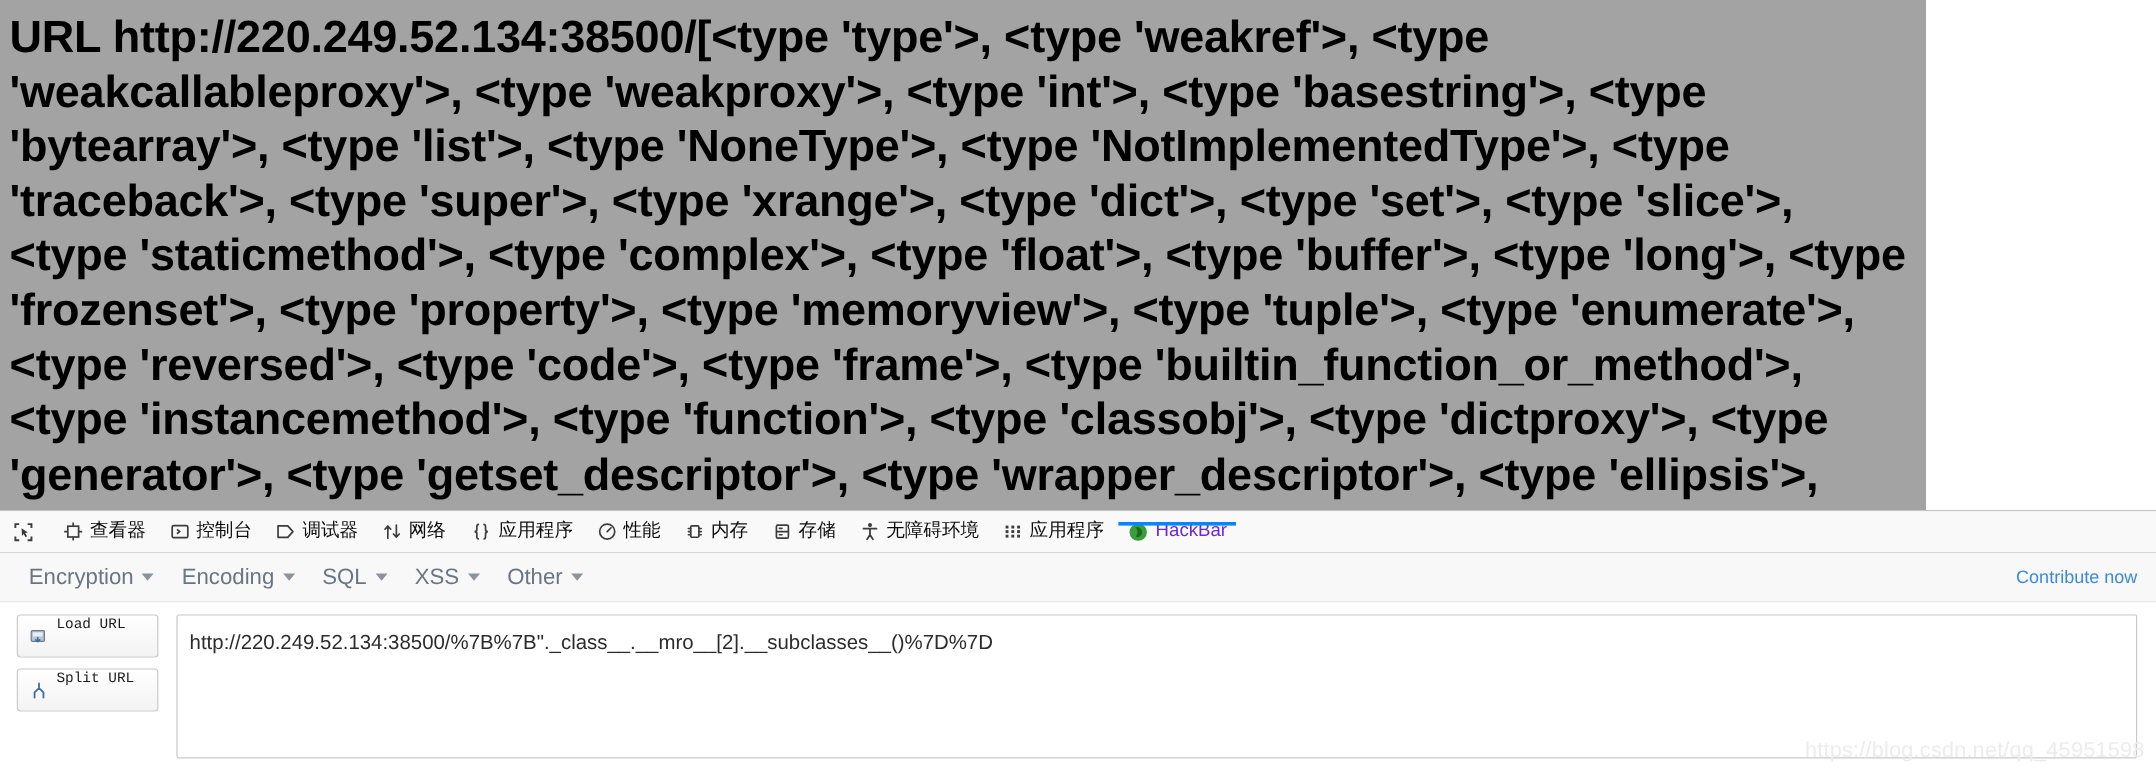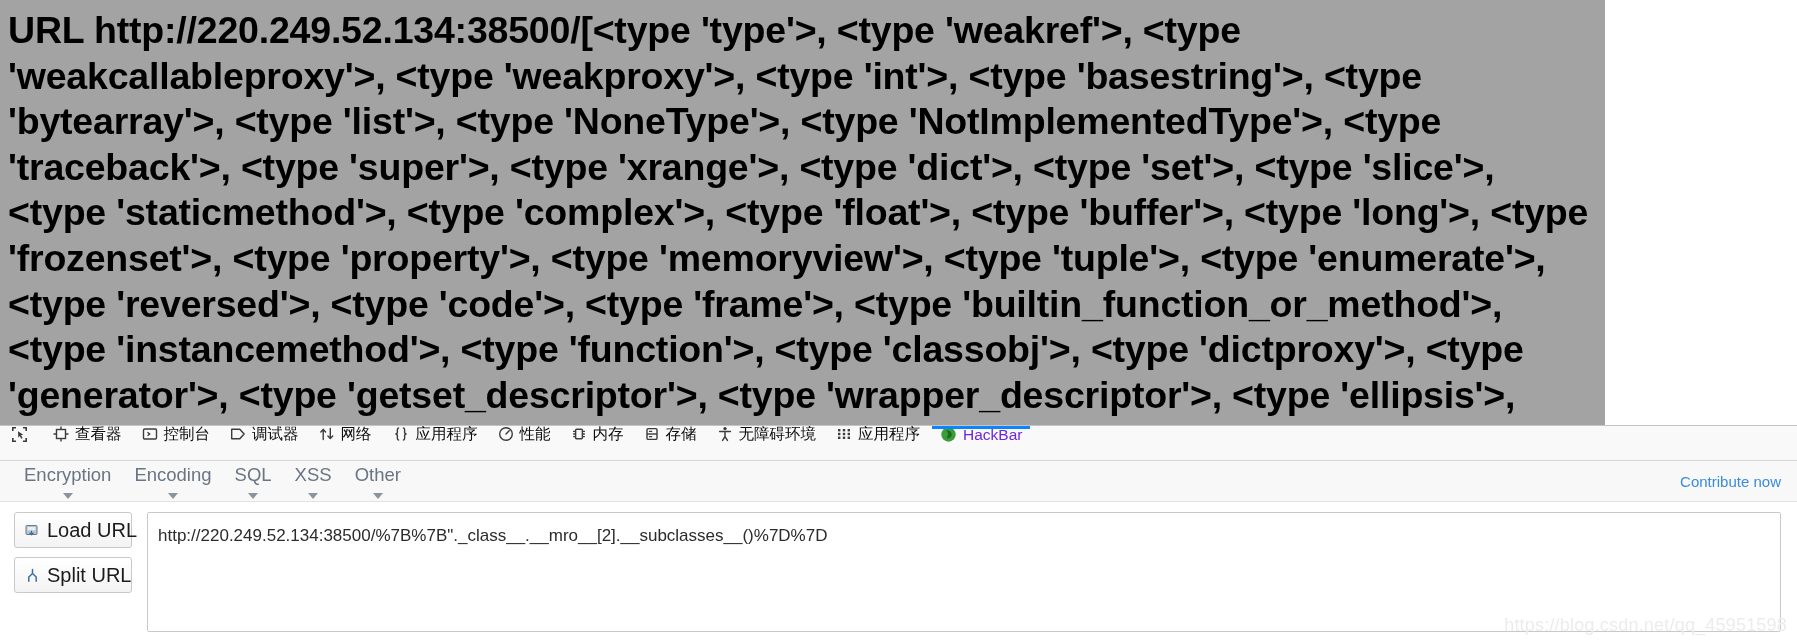--- a/index.html
+++ b/index.html
@@ -50,21 +50,21 @@
     height: 215px;
     background: #f9f9fa;
     border-top: 1px solid #c4c4c4;
     box-sizing: border-box;
     overflow: hidden;
   }
 
   
   #devtools-tabstrip {
     display: flex;
-    align-items: flex-start;
+    align-items: center;
     height: 35px;
     background: #f9f9fa;
     border-bottom: 1px solid #d7d7db;
     padding-left: 4px;
     box-sizing: border-box;
   }
   .dt-tool-btn {
     display: flex;
     align-items: center;
     justify-content: center;
@@ -116,21 +116,20 @@
   }
   .hb-menu {
     font-size: 18.5px;
     color: #6a7584;
     padding: 4px 13px 4px 10px;
     cursor: pointer;
     white-space: nowrap;
     display: flex;
     align-items: center;
     gap: 7px;
-    flex-direction: column;
   }
   .caret-down {
     width: 0; height: 0;
     border-left: 5px solid transparent;
     border-right: 5px solid transparent;
     border-top: 6px solid #8a949f;
     display: inline-block;
   }
   #contribute-link {
     margin-left: auto;
@@ -150,33 +149,33 @@
   }
   #hackbar-buttons {
     display: flex;
     flex-direction: column;
     gap: 9px;
     width: 118px;
     flex: 0 0 118px;
   }
   .hb-btn {
     display: flex;
-    align-items: center;
     justify-content: flex-start;
     gap: 6px;
     height: 36px;
     background: linear-gradient(#ffffff, #f3f3f3);
     border: 1px solid #c9c9c9;
     border-radius: 3px;
-    font-size: 20px;
+    font-size: 12px;
     color: #1b1b1b;
     padding-left: 9px;
     box-sizing: border-box;
     cursor: pointer;
     white-space: nowrap;
+    font-family: Liberation Mono, monospace;
   }
   #hackbar-url-wrap {
     flex: 1;
     margin-left: 15px;
     margin-right: 16px;
   }
   #hackbar-url {
     width: 100%;
     height: 120px;
     box-sizing: border-box;

